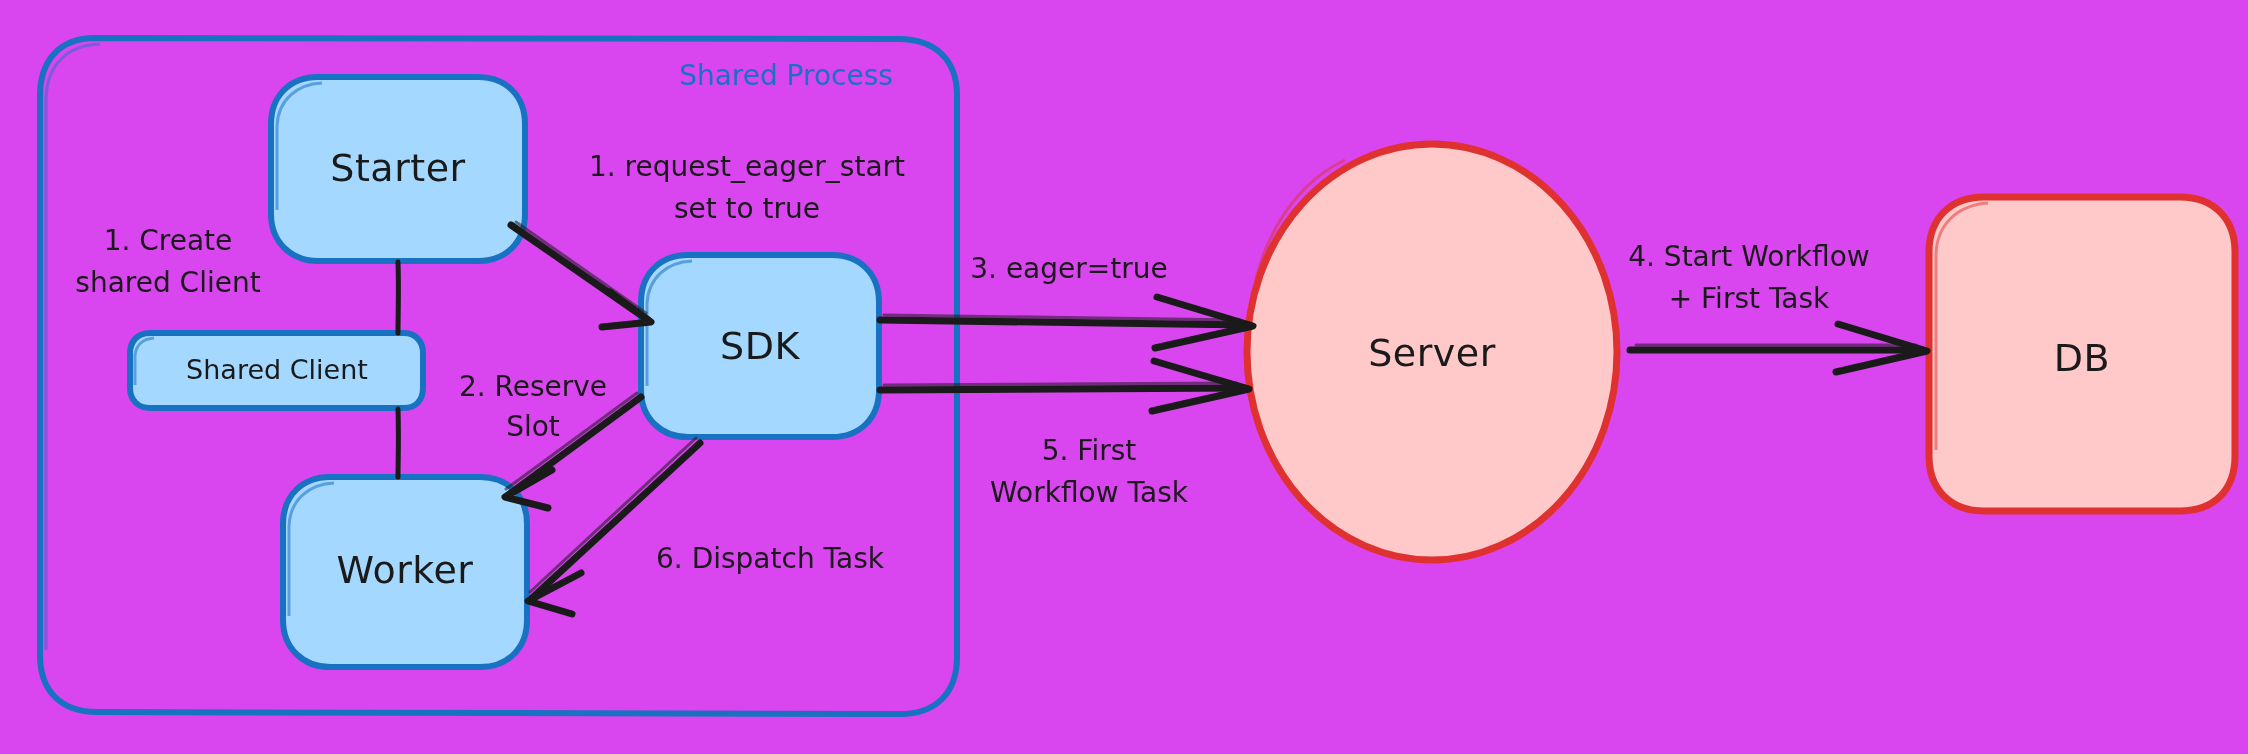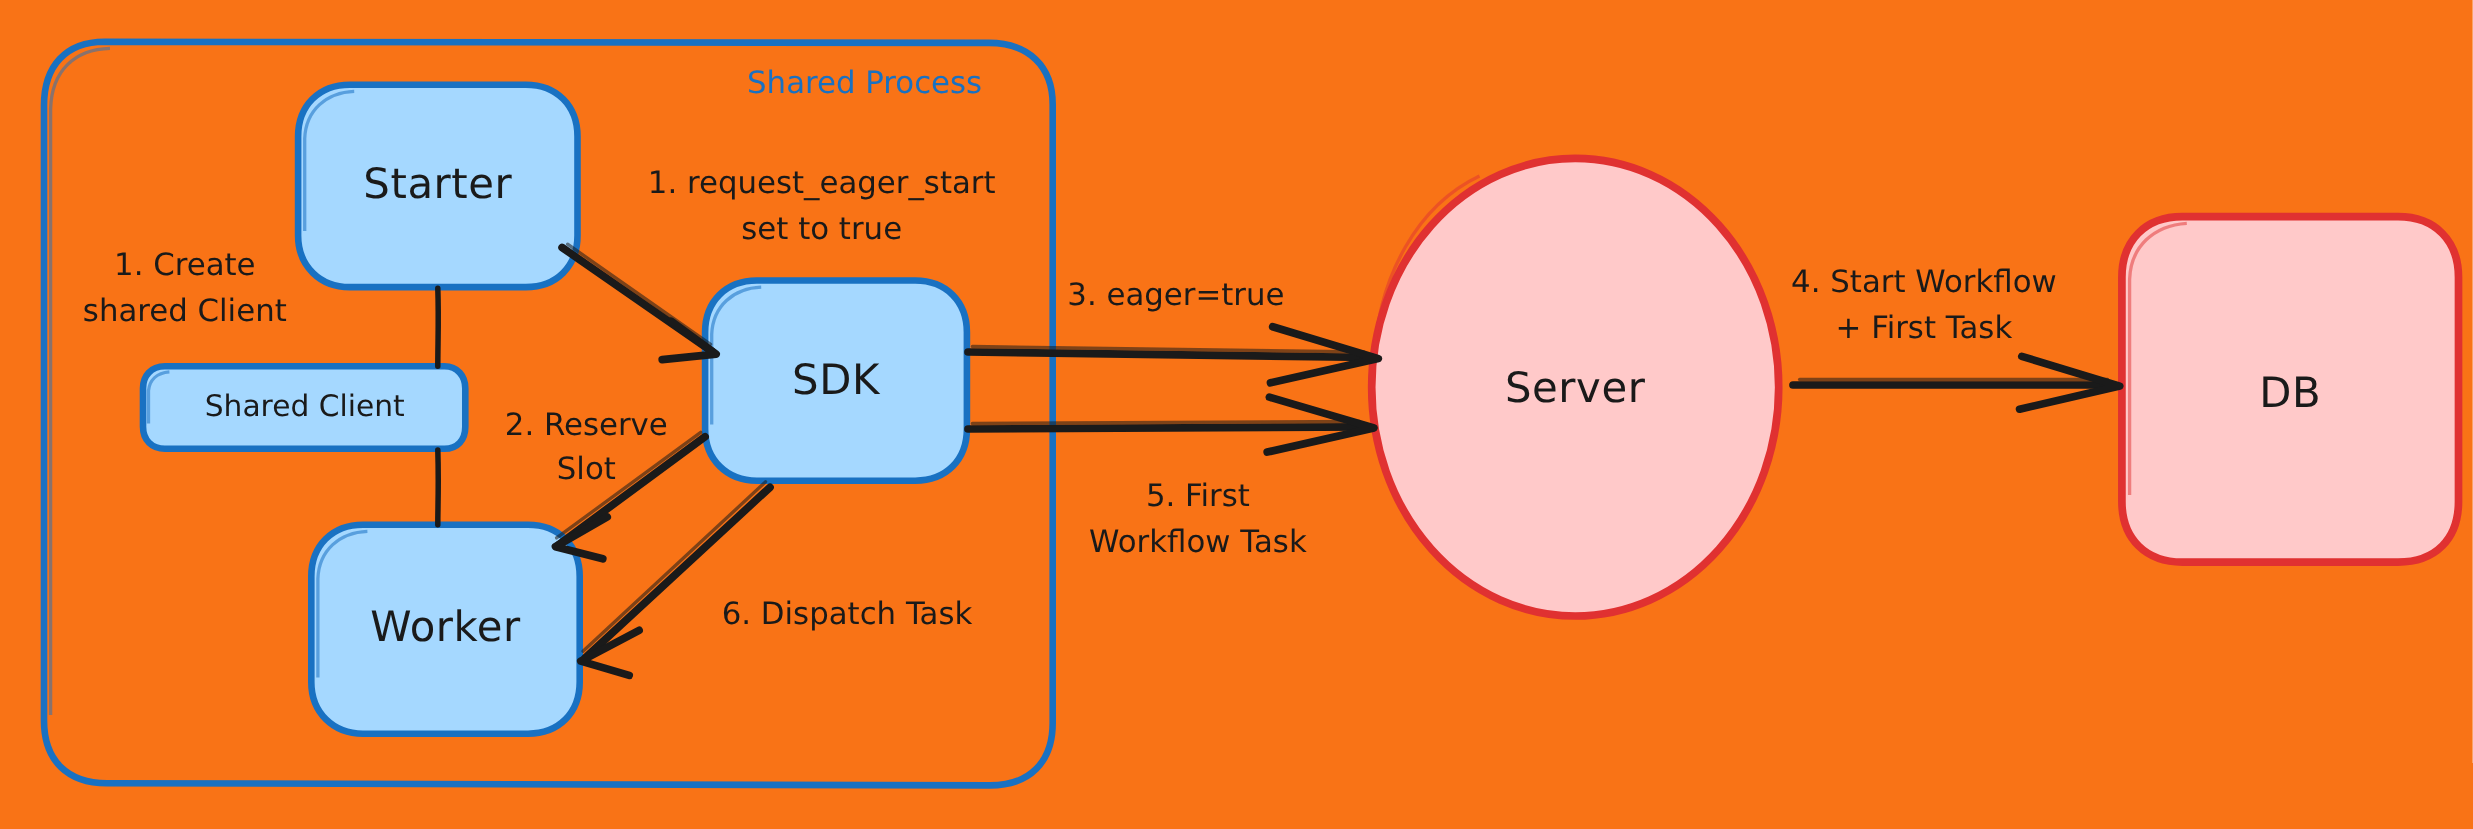--- a/index.html
+++ b/index.html
@@ -10,21 +10,21 @@
   body {
     width: 2248px;
     height: 754px;
     font-family: "DejaVu Sans", sans-serif;
     overflow: hidden;
   }
   #diagram-root {
     position: relative;
     width: 2248px;
     height: 754px;
-    background: #f97316;
+    background: #d946ef;
   }
   svg.canvas {
     position: absolute;
     top: 0;
     left: 0;
     width: 2248px;
     height: 754px;
   }
   .node-label {
     font-family: "DejaVu Sans", sans-serif;

